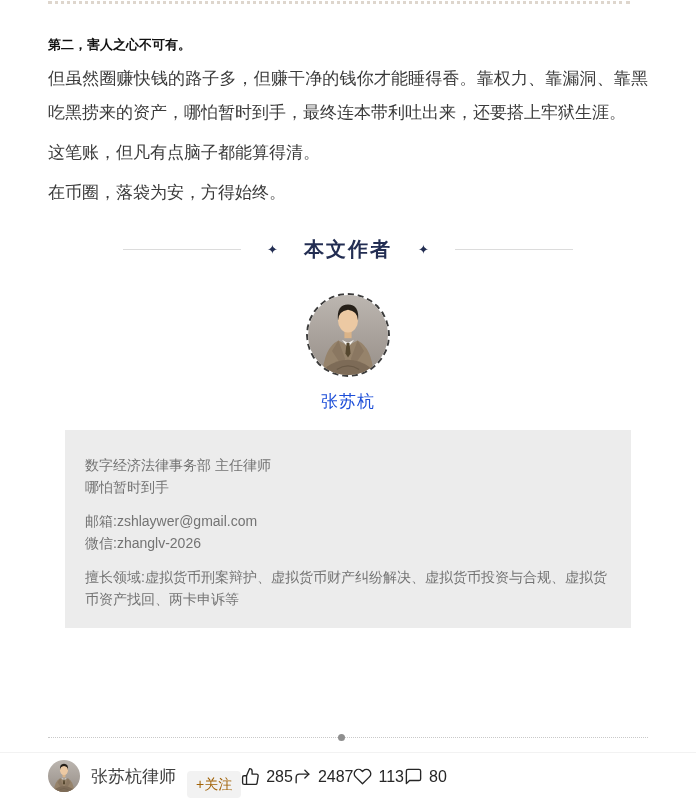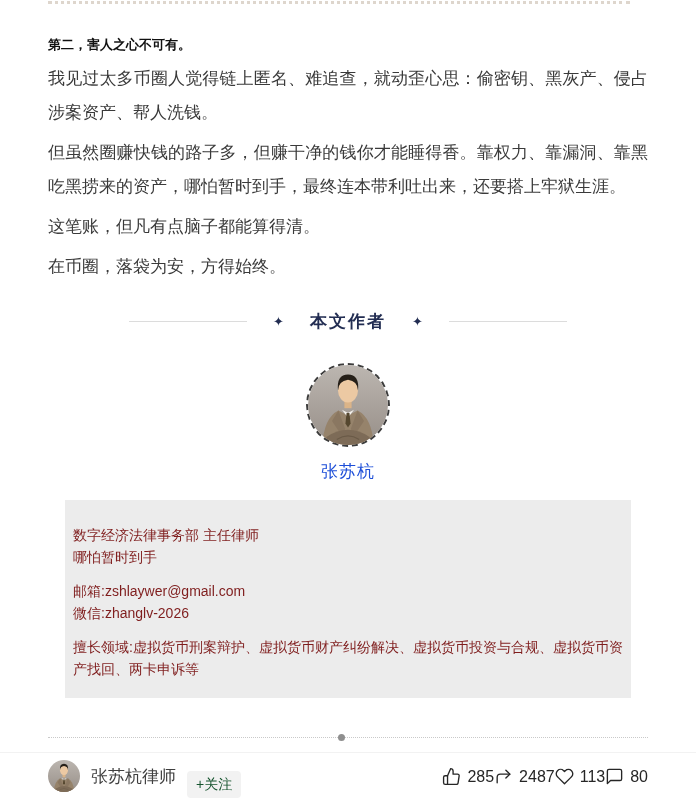--- a/index.html
+++ b/index.html
@@ -8,47 +8,47 @@
     font-family:"Liberation Sans","DejaVu Sans",sans-serif;
     -webkit-font-smoothing:antialiased;
   }
   .content{padding:0 48px;}
   .top-dotted{margin-top:1px;width:582px;border-top:3px dotted #ded6cd;height:0;}
   .heading{font-size:13px;font-weight:bold;color:#101010;margin:24px 0 0;line-height:34px;}
   .para{font-size:17px;color:#3a3a3a;line-height:34px;margin:0 0 6px;text-align:justify;}
   .author-divider{display:flex;align-items:center;justify-content:center;gap:26px;margin:26px 0 30px;}
   .div-line{width:118px;height:1px;background:#dcdcdc;}
   .diamond{color:#222d52;font-size:13px;line-height:1;}
-  .div-title{color:#222d52;font-weight:bold;font-size:17px;letter-spacing:2px;}
+  .div-title{color:#222d52;font-weight:bold;font-size:20px;letter-spacing:2px;}
   .avatar-ring{
     width:84px;height:84px;margin:0 auto;border:2px dashed #3c3c3c;border-radius:50%;
     overflow:hidden;box-sizing:border-box;
   }
   .avatar-ring svg{display:block;width:100%;height:100%;}
   .author-name{text-align:center;color:#1d4ed8;font-size:17px;margin:13px 0 17px;letter-spacing:1px;}
   .info-card{
-    background:#ececec;margin:4px 17px;padding:24px 8px 18px;
-    font-size:14px;color:#7f1d1d;line-height:22px;
+    background:#ececec;margin:4px 17px;padding:24px 20px 18px;
+    font-size:14px;color:#737373;line-height:22px;
   }
   .card-group{margin:0;}
   .card-group + .card-group{margin-top:12px;}
   .card-line{margin:0;}
   .dotted-sep{position:absolute;left:48px;right:48px;top:737px;border-top:1px dotted #c9c9c9;height:0;}
   .sep-dot{position:absolute;left:290px;top:-4px;width:7px;height:7px;background:#8f8f8f;border-radius:50%;}
   .footer{
     position:absolute;left:0;right:0;bottom:0;height:48px;box-sizing:border-box;
-    border-top:1px solid #f2f2f2;display:flex;align-items:center;justify-content:space-between;
+    border-top:1px solid #f2f2f2;display:flex;align-items:center;justify-content:flex-start;
     padding:0 48px;background:#fff;
   }
   .footer-left{display:flex;align-items:center;gap:11px;}
   .mini-avatar{width:32px;height:32px;border-radius:50%;overflow:hidden;flex:0 0 auto;}
   .mini-avatar svg{display:block;width:100%;height:100%;}
   .footer-name{font-size:17px;color:#3f3f3f;cursor:pointer;}
   .follow-btn{
-    background:#f2f2f2;border:none;border-radius:4px;font-size:14px;color:#14532d;
+    background:#f2f2f2;border:none;border-radius:4px;font-size:14px;color:#a16207;
     padding:5px 9px;cursor:pointer;font-family:inherit;line-height:1.2;margin-top:16px;
   }
   .footer-stats{display:flex;align-items:center;}
   .stat{display:flex;align-items:center;gap:6px;font-size:16px;color:#262626;cursor:pointer;}
   .stat svg{width:19px;height:19px;stroke:#262626;fill:none;stroke-width:1.7;stroke-linecap:round;stroke-linejoin:round;}
   .defs-holder{position:absolute;width:0;height:0;overflow:hidden;}
 </style>
 </head>
 <body>
 
@@ -72,21 +72,20 @@
       <path d="M36 93 Q50 84 64 93" stroke="#6a5a47" stroke-width="1.5" fill="none"></path>
     </g>
   </defs>
 </svg>
 
 <div class="content">
   <div class="top-dotted"></div>
 
   <h3 class="heading">第二，害人之心不可有。</h3>
 
-  <p class="para">我见过太多币圈人觉得链上匿名、难追查，就动歪心思：偷密钥、黑灰产、侵占涉案资产、帮人洗钱。</p>
   <p class="para">但虽然圈赚快钱的路子多，但赚干净的钱你才能睡得香。靠权力、靠漏洞、靠黑吃黑捞来的资产，哪怕暂时到手，最终连本带利吐出来，还要搭上牢狱生涯。</p>
   <p class="para">这笔账，但凡有点脑子都能算得清。</p>
   <p class="para">在币圈，落袋为安，方得始终。</p>
 
   <div class="author-divider">
     <span class="div-line"></span>
     <span class="diamond">✦</span>
     <span class="div-title">本文作者</span>
     <span class="diamond">✦</span>
     <span class="div-line"></span>

